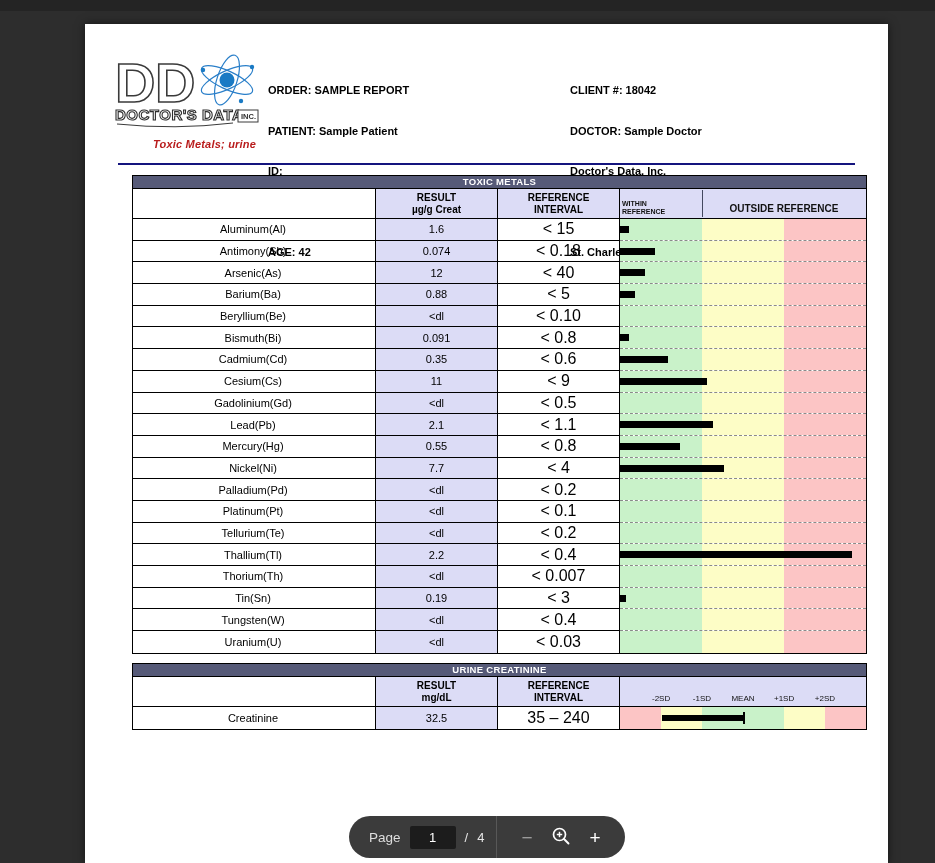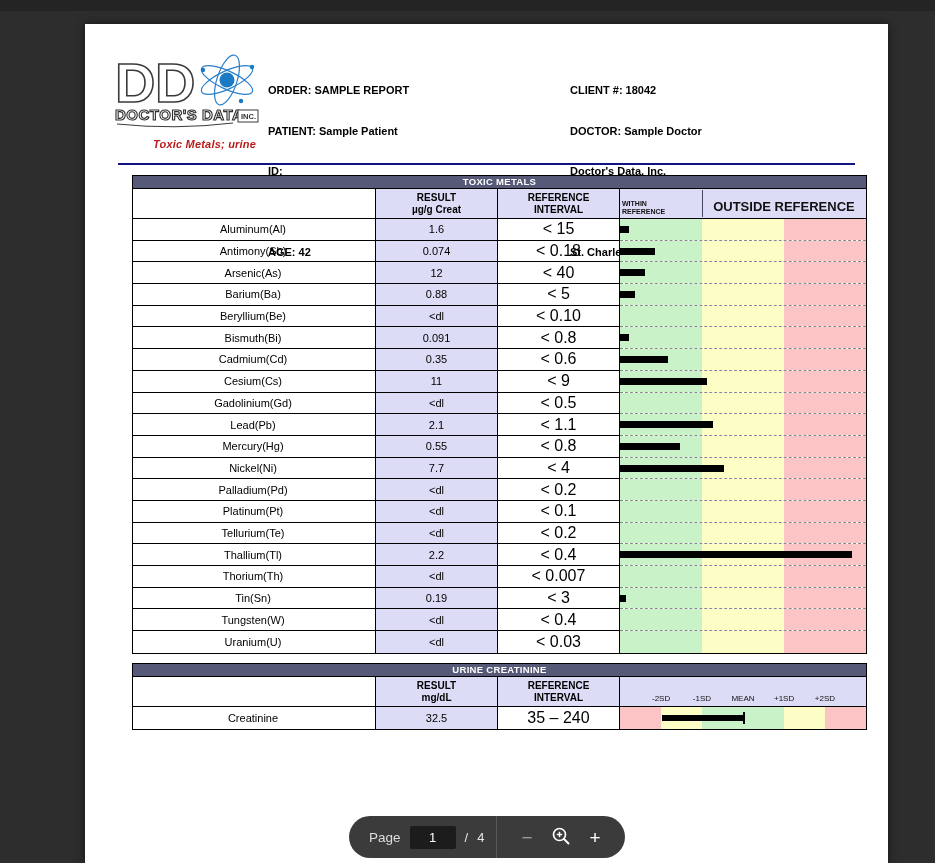--- a/index.html
+++ b/index.html
@@ -27,21 +27,21 @@
           font-size:9.5px; line-height:12.5px; text-align:center; letter-spacing:0.3px; }
   .thead { display:flex; border:1.5px solid #000; border-top:none; height:30px; }
   .th-name  { width:243px; background:#fff; border-right:1.5px solid #000; }
   .th-res   { width:122px; background:#dcdcf6; border-right:1px solid #000; text-align:center;
               font-size:10px; font-weight:bold; padding-top:3px; line-height:12px; }
   .th-ref   { width:122px; background:#dcdcf6; border-right:1px solid #000; text-align:center;
               font-size:10px; font-weight:bold; padding-top:3px; line-height:12px; }
   .th-chart { flex:1; background:#dcdcf6; position:relative; }
   .within-lbl { position:absolute; left:2px; bottom:2px; font-size:7px; font-weight:bold; line-height:8px; color:#111; }
   .chart-div  { position:absolute; left:33.3%; top:1px; bottom:1px; width:1.5px; background:#44485f; }
-  .outside-lbl{ position:absolute; left:33.3%; right:0; bottom:4px; text-align:center; font-size:13px;
+  .outside-lbl{ position:absolute; left:33.3%; right:0; bottom:4px; text-align:center; font-size:10px;
                 font-weight:bold; color:#111; }
   .sd-lbl { position:absolute; bottom:3px; transform:translateX(-50%); font-size:8px; font-weight:normal; color:#111; }
 
   .tbody { border:1.5px solid #000; border-top:none; }
   .trow { display:flex; height:21.7px; }
   .c-name { width:243px; border-right:1.5px solid #000; border-bottom:1px solid #000;
             display:flex; align-items:center; justify-content:center;
             padding:0 12px 0 10px; font-size:11px; }
   .c-res  { width:122px; background:#dcdcf6; border-right:1px solid #000; border-bottom:1px solid #000;
             display:flex; align-items:center; justify-content:center; font-size:11px; }

